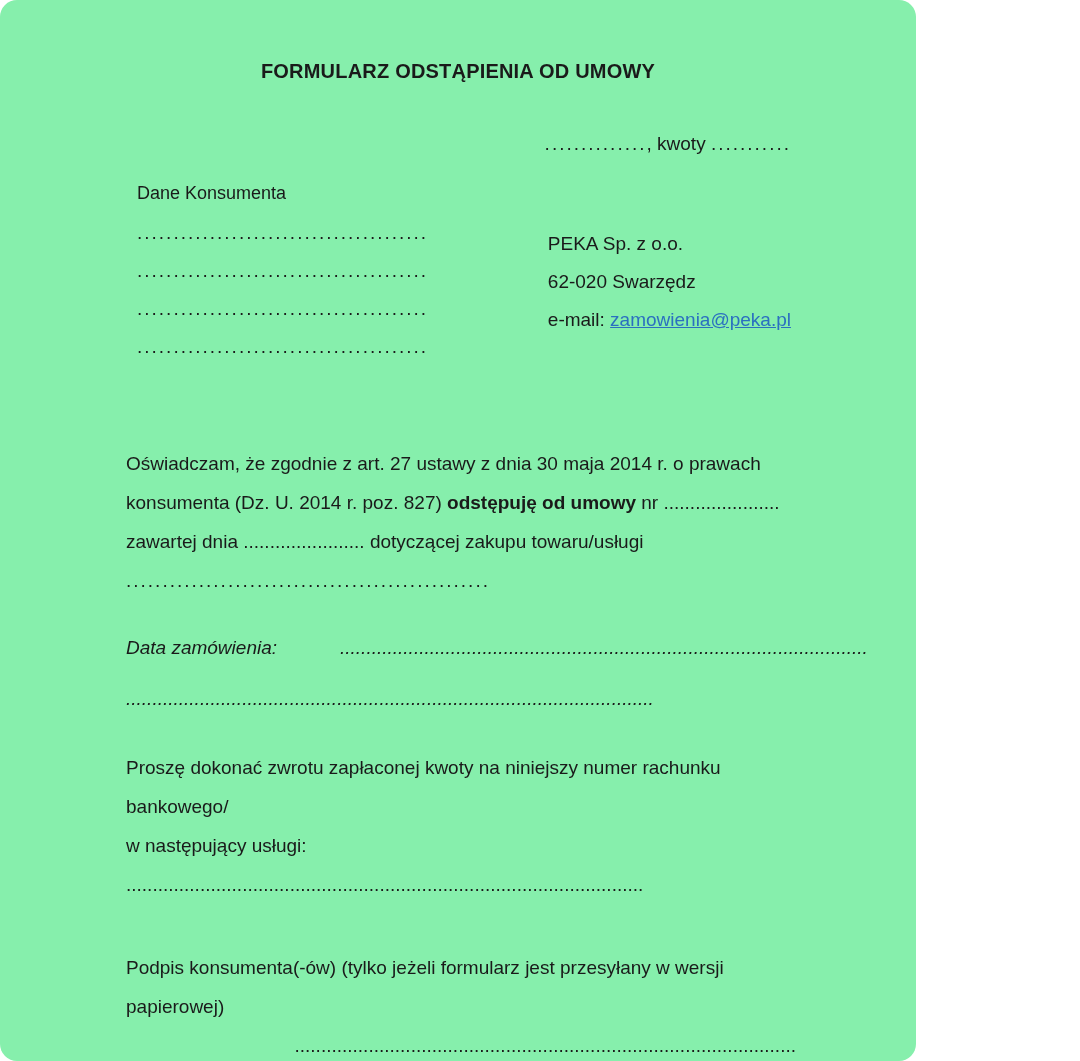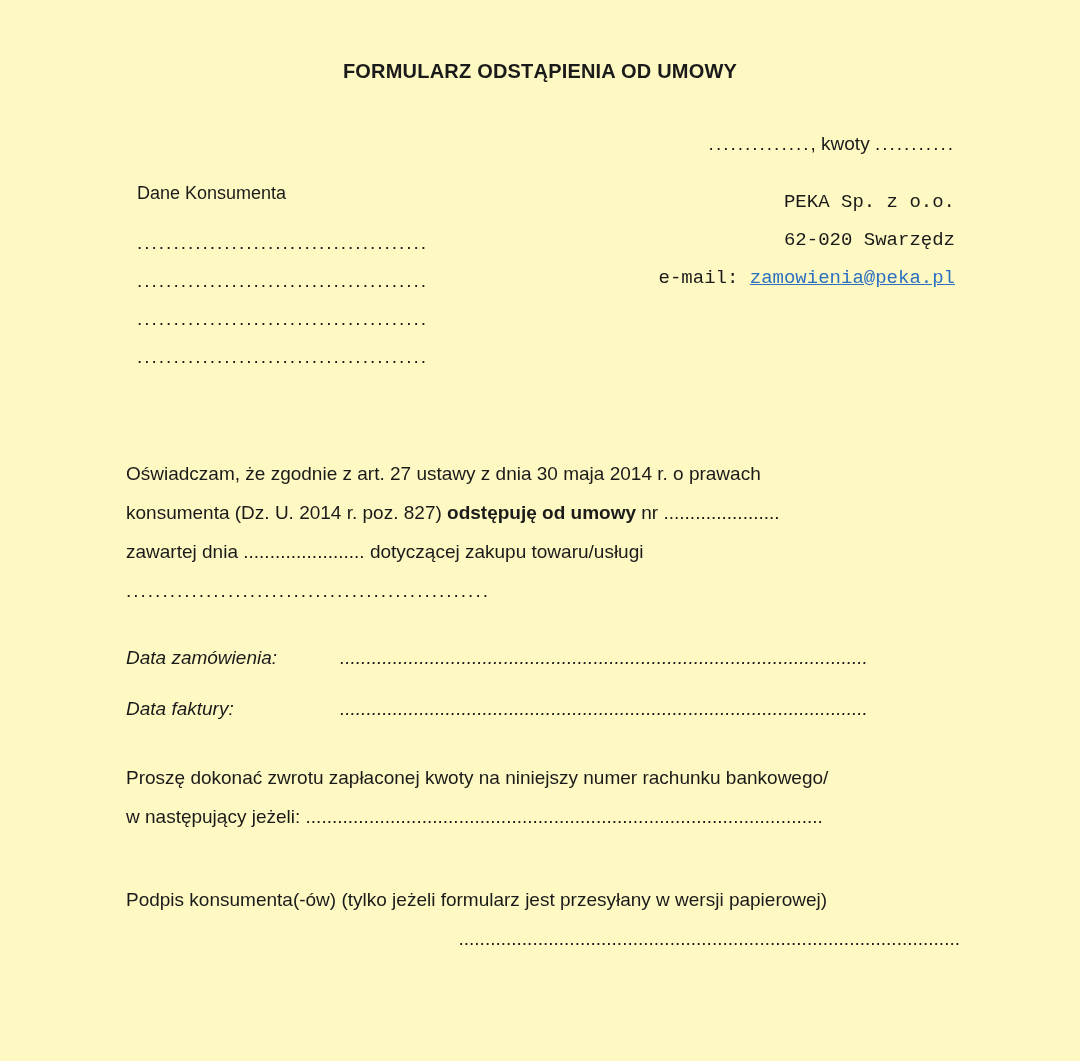--- a/index.html
+++ b/index.html
@@ -1,24 +1,25 @@
 <!DOCTYPE html>
 <html lang="pl"><head>
 <meta charset="utf-8">
 <style>
   html, body { margin: 0; padding: 0; background: #ffffff; }
   .page {
     position: relative;
-    width: 1080px;
+    width: 916px;
     height: 1061px;
-    background: #fef9c3;
+    background: #86efac;
     font-family: "Liberation Sans", "DejaVu Sans", sans-serif;
     font-size: 19px;
     color: #1a1a1a;
     overflow: hidden;
+    border-radius: 17px;
   }
   .title1 {
     margin: 60px 0 0 0;
     text-align: center;
     font-size: 20px;
     font-weight: 700;
     letter-spacing: 0.2px;
   }
   .title2 {
     margin: 34px 0 0 0;
@@ -32,30 +33,29 @@
     text-align: right;
   }
   .columns {
     display: flex;
     justify-content: space-between;
     align-items: flex-start;
     margin: 28px 125px 0 137px;
   }
   .col-left .heading {
     font-size: 18px;
-    margin-bottom: 20px;
+    margin-bottom: 10px;
   }
   .col-left .dotline {
     line-height: 38px;
     white-space: nowrap;
   }
   .col-right {
-    text-align: right;
+    margin-top: 42px;
     line-height: 38px;
-    font-family: Liberation Mono, monospace;
   }
   .email {
     text-decoration: underline;
     cursor: pointer;
   }
   .statement {
     margin: 78px 125px 0 126px;
     line-height: 39px;
   }
   .statement .bold { font-weight: 700; margin-top: 43px; }
@@ -108,25 +108,24 @@
   </div>
 
   <div class="statement"><span>Oświadczam, że zgodnie z art. 27 ustawy z dnia 30 maja 2014 r. o prawach</span><br><span>konsumenta (Dz. U. 2014 r. poz. 827) </span><span class="bold">odstępuję od umowy</span><span> nr </span><span class="dots-tight">......................</span><br><span>zawartej dnia </span><span class="dots-tight">.......................</span><span> dotyczącej zakupu towaru/usługi</span><br><span class="dots-wide">..................................................</span></div>
 
   <div class="fields">
     <div class="field-row">
       <span class="field-label">Data zamówienia:</span>
         <span class="dots-tight">....................................................................................................</span>
     </div>
     <div class="field-row">
-      <span class="field-label">Data faktury:</span>
         <span class="dots-tight">....................................................................................................</span>
     </div>
   </div>
 
-  <div class="refund"><span>Proszę dokonać zwrotu zapłaconej kwoty na niniejszy numer rachunku bankowego/</span><br><span>w następujący jeżeli:  </span><span class="dots-tight">..................................................................................................</span></div>
+  <div class="refund"><span>Proszę dokonać zwrotu zapłaconej kwoty na niniejszy numer rachunku bankowego/</span><br><span>w następujący usługi:  </span><span class="dots-tight">..................................................................................................</span></div>
 
   <div class="signature">
     <div>Podpis konsumenta(-ów) (tylko jeżeli formularz jest przesyłany w wersji papierowej)</div>
     <div class="sig-dots"><span class="dots-tight">...............................................................................................</span></div>
   </div>
 
 </div>
 
 </body></html>

